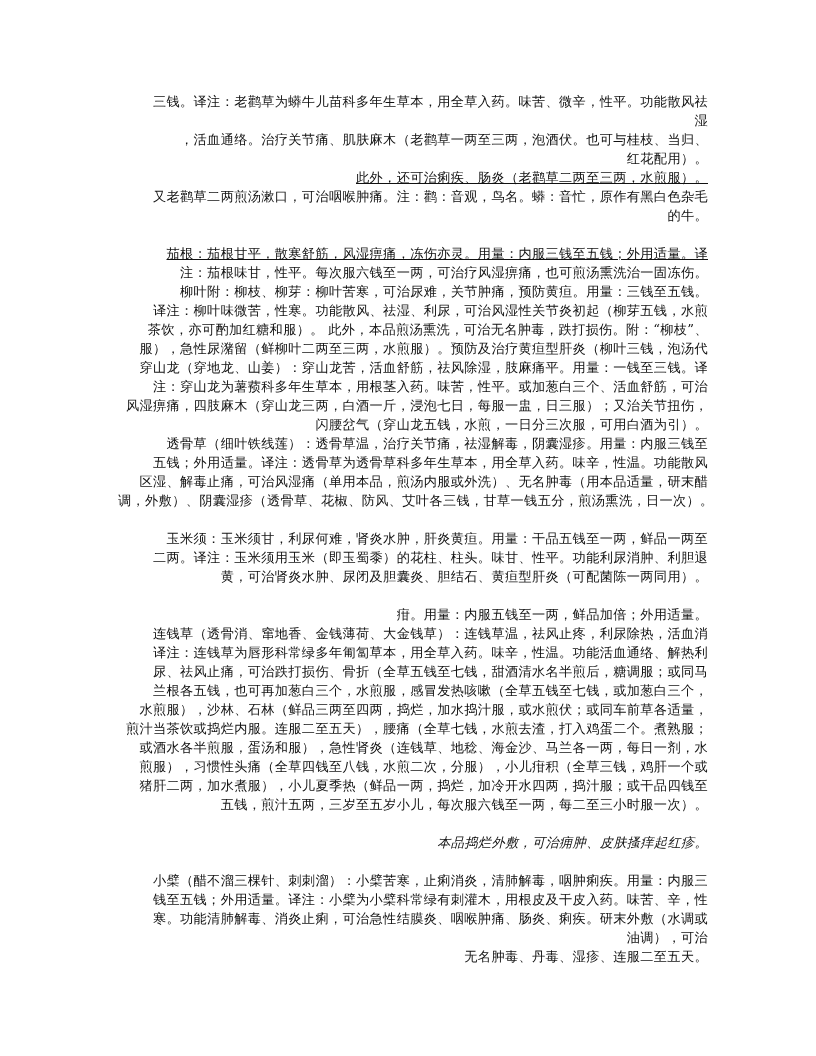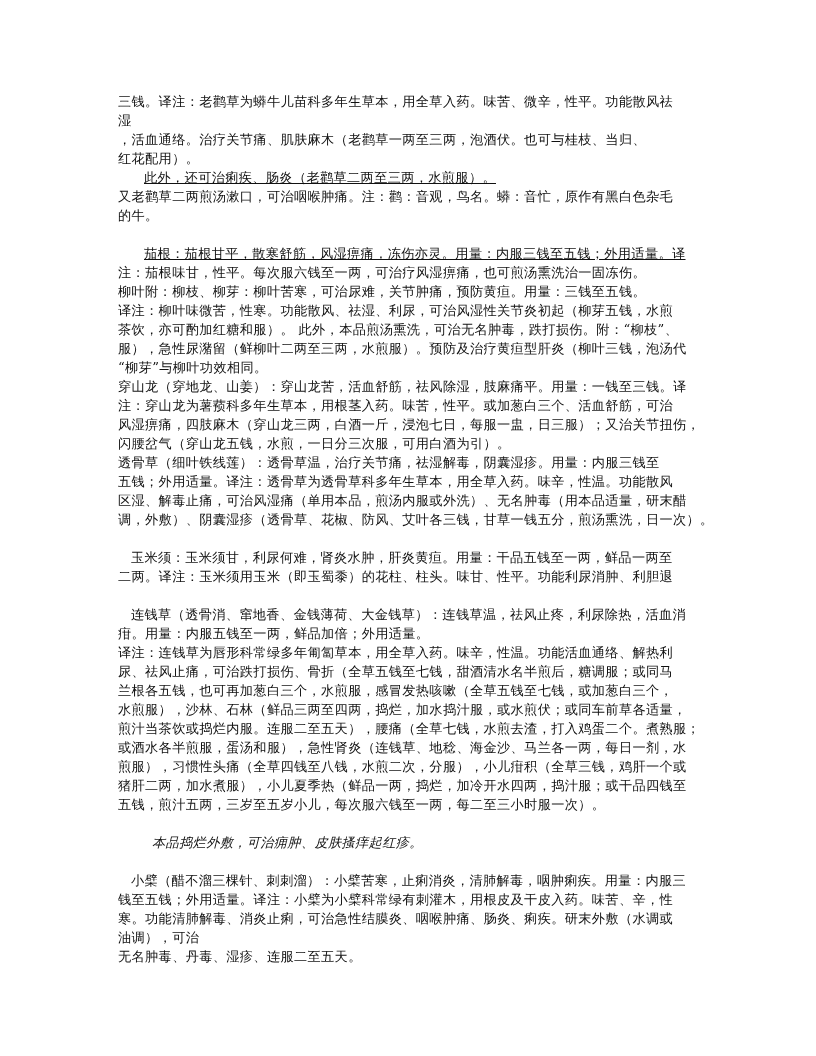--- a/index.html
+++ b/index.html
@@ -1,19 +1,19 @@
 <!DOCTYPE html>
 <html><head>
 <meta charset="utf-8">
 <style>
   html, body { margin: 0; padding: 0; background: #ffffff; }
   body { width: 816px; height: 1056px; position: relative; overflow: hidden;
          font-family: "DejaVu Serif", "Liberation Serif", serif; color: #111; }
   .page { position: absolute; left: 118px; top: 92px; width: 590px; }
-  .line { font-size: 13.2px; line-height: 19px; height: 19px; white-space: nowrap; letter-spacing: 0.35px; }
+  .line { font-size: 13.2px; line-height: 19px; height: 19px; white-space: nowrap; letter-spacing: 0.35px; text-align: right; }
   .gap { height: 19px; }
   .ind2 { padding-left: 26px; text-decoration: underline; }
   .ind1 { padding-left: 13px; }
   .ind3 { padding-left: 34px; font-style: italic; }
 </style>
 </head>
 <body>
 
 <div class="page">
 
@@ -29,43 +29,43 @@
 
   <div class="gap"></div>
 
   <div>
     <div class="line ind2">茄根：茄根甘平，散寒舒筋，风湿痹痛，冻伤亦灵。用量：内服三钱至五钱；外用适量。译</div>
     <div class="line">注：茄根味甘，性平。每次服六钱至一两，可治疗风湿痹痛，也可煎汤熏洗治一固冻伤。</div>
     <div class="line">柳叶附：柳枝、柳芽：柳叶苦寒，可治尿难，关节肿痛，预防黄疸。用量：三钱至五钱。</div>
     <div class="line">译注：柳叶味微苦，性寒。功能散风、祛湿、利尿，可治风湿性关节炎初起（柳芽五钱，水煎</div>
     <div class="line">茶饮，亦可酌加红糖和服）。 此外，本品煎汤熏洗，可治无名肿毒，跌打损伤。附：“柳枝”、</div>
     <div class="line">服），急性尿潴留（鲜柳叶二两至三两，水煎服）。预防及治疗黄疸型肝炎（柳叶三钱，泡汤代</div>
-    <div class="line">“柳芽”与柳叶功效相同。</div>
     <div class="line">穿山龙（穿地龙、山姜）：穿山龙苦，活血舒筋，祛风除湿，肢麻痛平。用量：一钱至三钱。译</div>
     <div class="line">注：穿山龙为薯蓣科多年生草本，用根茎入药。味苦，性平。或加葱白三个、活血舒筋，可治</div>
     <div class="line">风湿痹痛，四肢麻木（穿山龙三两，白酒一斤，浸泡七日，每服一盅，日三服）；又治关节扭伤，</div>
     <div class="line">闪腰岔气（穿山龙五钱，水煎，一日分三次服，可用白酒为引）。</div>
     <div class="line">透骨草（细叶铁线莲）：透骨草温，治疗关节痛，祛湿解毒，阴囊湿疹。用量：内服三钱至</div>
     <div class="line">五钱；外用适量。译注：透骨草为透骨草科多年生草本，用全草入药。味辛，性温。功能散风</div>
     <div class="line">区湿、解毒止痛，可治风湿痛（单用本品，煎汤内服或外洗）、无名肿毒（用本品适量，研末醋</div>
     <div class="line">调，外敷）、阴囊湿疹（透骨草、花椒、防风、艾叶各三钱，甘草一钱五分，煎汤熏洗，日一次）。</div>
   </div>
 
   <div class="gap"></div>
 
   <div>
     <div class="line ind1">玉米须：玉米须甘，利尿何难，肾炎水肿，肝炎黄疸。用量：干品五钱至一两，鲜品一两至</div>
     <div class="line">二两。译注：玉米须用玉米（即玉蜀黍）的花柱、柱头。味甘、性平。功能利尿消肿、利胆退</div>
+    <div class="line">黄，可治肾炎水肿、尿闭及胆囊炎、胆结石、黄疸型肝炎（可配菌陈一两同用）。</div>
   </div>
 
   <div class="gap"></div>
 
   <div>
+    <div class="line">疳。用量：内服五钱至一两，鲜品加倍；外用适量。</div>
     <div class="line ind1">连钱草（透骨消、窜地香、金钱薄荷、大金钱草）：连钱草温，祛风止疼，利尿除热，活血消</div>
-    <div class="line">疳。用量：内服五钱至一两，鲜品加倍；外用适量。</div>
     <div class="line">译注：连钱草为唇形科常绿多年匍匐草本，用全草入药。味辛，性温。功能活血通络、解热利</div>
     <div class="line">尿、祛风止痛，可治跌打损伤、骨折（全草五钱至七钱，甜酒清水名半煎后，糖调服；或同马</div>
     <div class="line">兰根各五钱，也可再加葱白三个，水煎服，感冒发热咳嗽（全草五钱至七钱，或加葱白三个，</div>
     <div class="line">水煎服），沙林、石林（鲜品三两至四两，捣烂，加水捣汁服，或水煎伏；或同车前草各适量，</div>
     <div class="line">煎汁当茶饮或捣烂内服。连服二至五天），腰痛（全草七钱，水煎去渣，打入鸡蛋二个。煮熟服；</div>
     <div class="line">或酒水各半煎服，蛋汤和服），急性肾炎（连钱草、地稔、海金沙、马兰各一两，每日一剂，水</div>
     <div class="line">煎服），习惯性头痛（全草四钱至八钱，水煎二次，分服），小儿疳积（全草三钱，鸡肝一个或</div>
     <div class="line">猪肝二两，加水煮服），小儿夏季热（鲜品一两，捣烂，加冷开水四两，捣汁服；或干品四钱至</div>
     <div class="line">五钱，煎汁五两，三岁至五岁小儿，每次服六钱至一两，每二至三小时服一次）。</div>
   </div>

